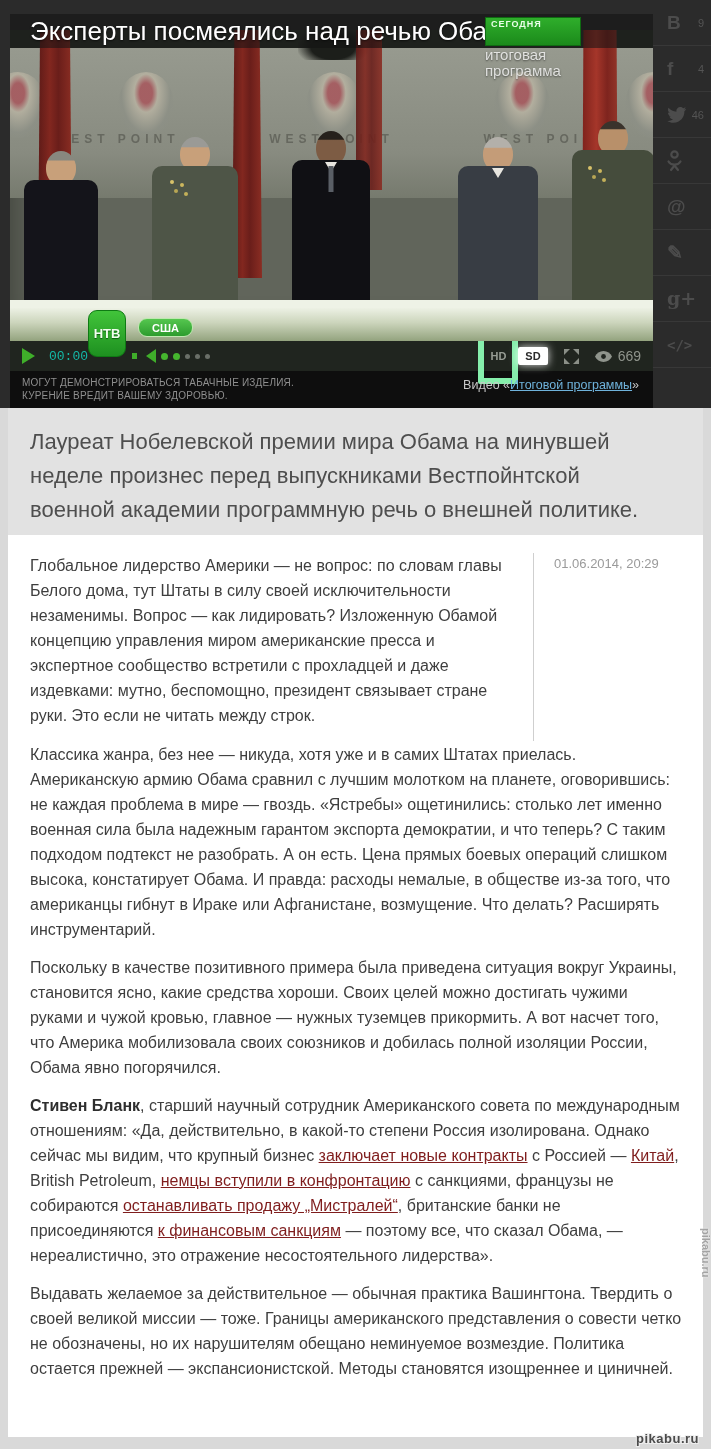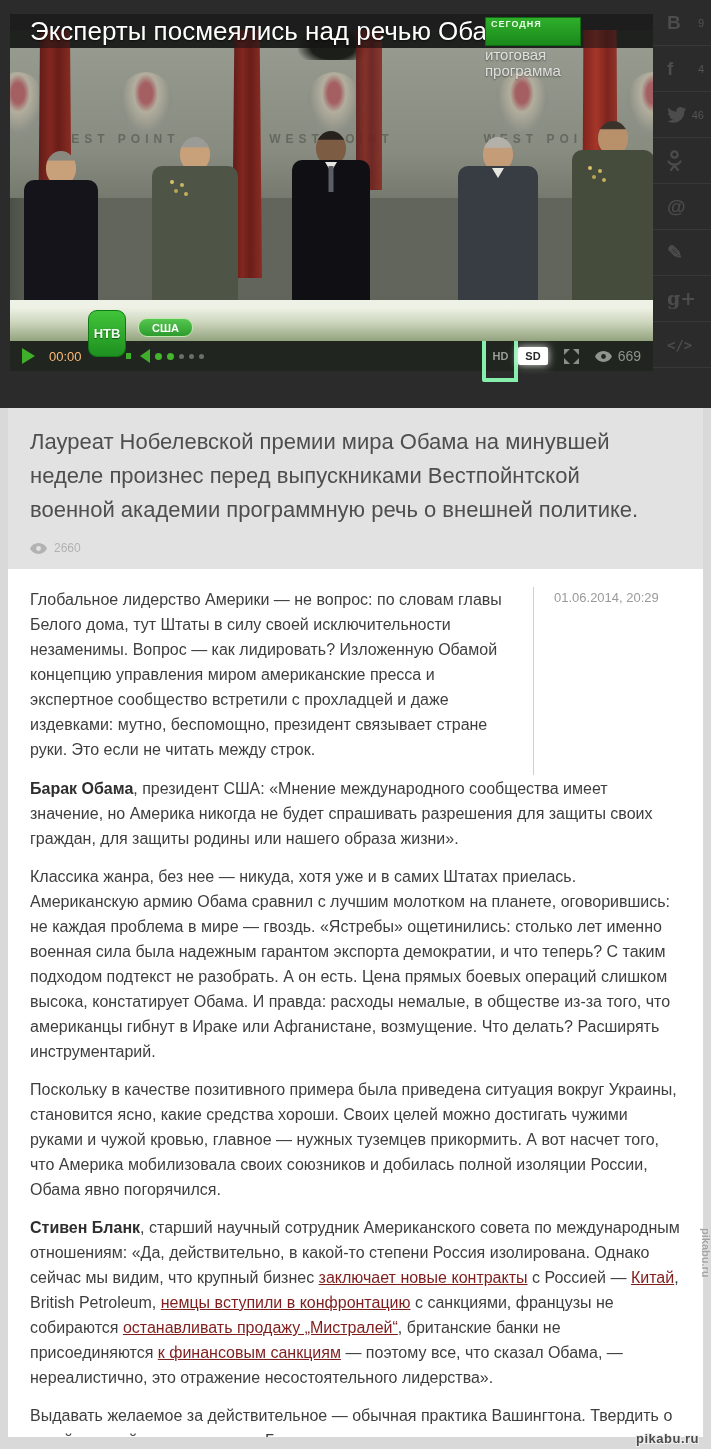--- a/index.html
+++ b/index.html
@@ -49,30 +49,30 @@
   
   .ntv-badge{position:absolute;left:78px;top:280px;width:36px;height:45px;z-index:8;
     background:linear-gradient(#41c43a,#1e9020);border-radius:9px;border:1px solid #0f7a14;
     color:#f2fff0;font-weight:bold;font-size:13px;display:flex;align-items:center;justify-content:center;text-shadow:0 1px 1px #0c5c10;}
   .geo-badge{position:absolute;left:128px;top:288px;z-index:8;height:17px;padding:0 13px;border-radius:9px;
     background:linear-gradient(#55c64f,#2d9c2e);border:1px solid #bfe8b0;color:#fff;font-size:11px;font-weight:bold;
     display:inline-flex;align-items:center;}
   
   .controls{height:30px;background:#20251f;display:flex;align-items:center;padding:0 12px;box-sizing:border-box;}
   .play-btn{width:0;height:0;border-left:13px solid #3fae2a;border-top:8px solid transparent;border-bottom:8px solid transparent;cursor:pointer;}
-  .time{color:#fdba74;font-size:13px;margin-left:14px;}
+  .time{color:#14b8a6;font-size:13px;margin-left:14px;font-family:Liberation Mono, monospace;}
   .vol{display:flex;align-items:center;margin-left:58px;gap:5px;}
   .speaker{width:0;height:0;border-right:10px solid #3fae2a;border-top:7px solid transparent;border-bottom:7px solid transparent;position:relative;}
   .speaker::before{content:"";position:absolute;left:-14px;top:-3px;width:5px;height:6px;background:#3fae2a;}
   .dot{border-radius:50%;}
   .dot.g{width:7px;height:7px;background:#45b52e;}
   .dot.s{width:5px;height:5px;background:#6a6f68;}
   .ctrl-right{margin-left:auto;display:flex;align-items:center;gap:16px;}
   .quality{display:flex;align-items:center;}
-  .hd{border:4px solid #86efac;color:#979c94;font-size:11px;font-weight:bold;padding:16px 6px;border-radius:2px 0 0 2px;}
+  .hd{border:6px solid #86efac;color:#979c94;font-size:11px;font-weight:bold;padding:16px 6px;border-radius:2px 0 0 2px;}
   .sd{background:#fff;color:#2a2a2a;font-size:11px;font-weight:bold;padding:3px 7px;border-radius:2px;box-shadow:0 0 9px rgba(255,255,255,.85);}
   .fs-icon svg{display:block;}
   .views{display:flex;align-items:center;gap:6px;color:#8f948c;font-size:14px;}
   
   .warning{height:37px;background:#0e0e0e;display:flex;justify-content:space-between;align-items:flex-start;
     padding:5px 14px 0 12px;box-sizing:border-box;}
   .warn-text{color:#8f8f8f;font-size:10px;line-height:13px;letter-spacing:.2px;}
   .credit{color:#c9c9c9;font-size:12.5px;margin-top:2px;}
   .credit a{color:#6fb3dc;}
   
@@ -206,20 +206,29 @@
               <svg width="17" height="11" viewBox="0 0 17 11" style="display:block">
                 <path d="M8.5 0C4.7 0 1.6 2.1 0 5.5 1.6 8.9 4.7 11 8.5 11S15.4 8.9 17 5.5C15.4 2.1 12.3 0 8.5 0z" fill="#8f948c"></path>
                 <circle cx="8.5" cy="5.5" r="2.4" style="fill:var(--pupil,#fff)"></circle>
               </svg>
             </span>
           <span>669</span>
         </div>
       </div>
     </div>
 
+    <div class="warning">
+      <div class="warn-text">
+        <div>МОГУТ ДЕМОНСТРИРОВАТЬСЯ ТАБАЧНЫЕ ИЗДЕЛИЯ.</div>
+        <div>КУРЕНИЕ ВРЕДИТ ВАШЕМУ ЗДОРОВЬЮ.</div>
+      </div>
+      <div class="credit">
+        <span>Видео «</span><a href="#">Итоговой программы</a><span>»</span>
+      </div>
+    </div>
   </div>
 
   <div class="share-rail" id="share-rail">
       <div class="share-item">
         <span class="share-glyph">B</span>
         <span class="share-count">9</span>
       </div>
       <div class="share-item">
         <span class="share-glyph">f</span>
         <span class="share-count">4</span>
@@ -255,41 +264,31 @@
       <div class="share-item">
         <span class="share-glyph mono">&lt;/&gt;</span>
       </div>
     </div>
 </div>
 
 <div class="lower">
   <div class="content-box">
     <div class="lead-box">
       <div class="lead-text">Лауреат Нобелевской премии мира Обама на минувшей неделе произнес перед выпускниками Вестпойнтской военной академии программную речь о внешней политике.</div>
-      <div class="lead-views">
-        <span>
-            <svg width="17" height="11" viewBox="0 0 17 11" style="display:block">
-              <path d="M8.5 0C4.7 0 1.6 2.1 0 5.5 1.6 8.9 4.7 11 8.5 11S15.4 8.9 17 5.5C15.4 2.1 12.3 0 8.5 0z" fill="#b2b2b2"></path>
-              <circle cx="8.5" cy="5.5" r="2.4" style="fill:var(--pupil,#fff)"></circle>
-            </svg>
-          </span>
-        <span>2660</span>
-      </div>
     </div>
     <div class="article">
       <div class="first-row">
         <div class="pslot" id="first-paragraph">
             <p class="p">Глобальное лидерство Америки — не вопрос: по словам главы Белого дома, тут Штаты в силу своей исключительности незаменимы. Вопрос — как лидировать? Изложенную Обамой концепцию управления миром американские пресса и экспертное сообщество встретили с прохладцей и даже издевками: мутно, беспомощно, президент связывает стране руки. Это если не читать между строк.</p>
           </div>
         <div class="meta-col">
           <div class="meta-date">01.06.2014, 20:29</div>
         </div>
       </div>
       <div id="article-paragraphs">
-          <p class="p"><b>Барак Обама</b>, президент США: «Мнение международного сообщества имеет значение, но Америка никогда не будет спрашивать разрешения для защиты своих граждан, для защиты родины или нашего образа жизни».</p>
           <p class="p">Классика жанра, без нее — никуда, хотя уже и в самих Штатах приелась. Американскую армию Обама сравнил с лучшим молотком на планете, оговорившись: не каждая проблема в мире — гвоздь. «Ястребы» ощетинились: столько лет именно военная сила была надежным гарантом экспорта демократии, и что теперь? С таким подходом подтекст не разобрать. А он есть. Цена прямых боевых операций слишком высока, констатирует Обама. И правда: расходы немалые, в обществе из-за того, что американцы гибнут в Ираке или Афганистане, возмущение. Что делать? Расширять инструментарий.</p>
           <p class="p">Поскольку в качестве позитивного примера была приведена ситуация вокруг Украины, становится ясно, какие средства хороши. Своих целей можно достигать чужими руками и чужой кровью, главное — нужных туземцев прикормить. А вот насчет того, что Америка мобилизовала своих союзников и добилась полной изоляции России, Обама явно погорячился.</p>
           <p class="p"><b>Стивен Бланк</b>, старший научный сотрудник Американского совета по международным отношениям: «Да, действительно, в какой-то степени Россия изолирована. Однако сейчас мы видим, что крупный бизнес <a href="#" class="tlink">заключает новые контракты</a> с Россией — <a href="#" class="tlink">Китай</a>, British Petroleum, <a href="#" class="tlink">немцы вступили в конфронтацию</a> с санкциями, французы не собираются <a href="#" class="tlink">останавливать продажу „Мистралей“</a>, британские банки не присоединяются <a href="#" class="tlink">к финансовым санкциям</a> — поэтому все, что сказал Обама, — нереалистично, это отражение несостоятельного лидерства».</p>
           <p class="p">Выдавать желаемое за действительное — обычная практика Вашингтона. Твердить о своей великой миссии — тоже. Границы американского представления о совести четко не обозначены, но их нарушителям обещано неминуемое возмездие. Политика остается прежней — экспансионистской. Методы становятся изощреннее и циничней.</p>
         </div>
     </div>
   </div>
 </div>
 
 <div class="wm-side">pikabu.ru</div>

